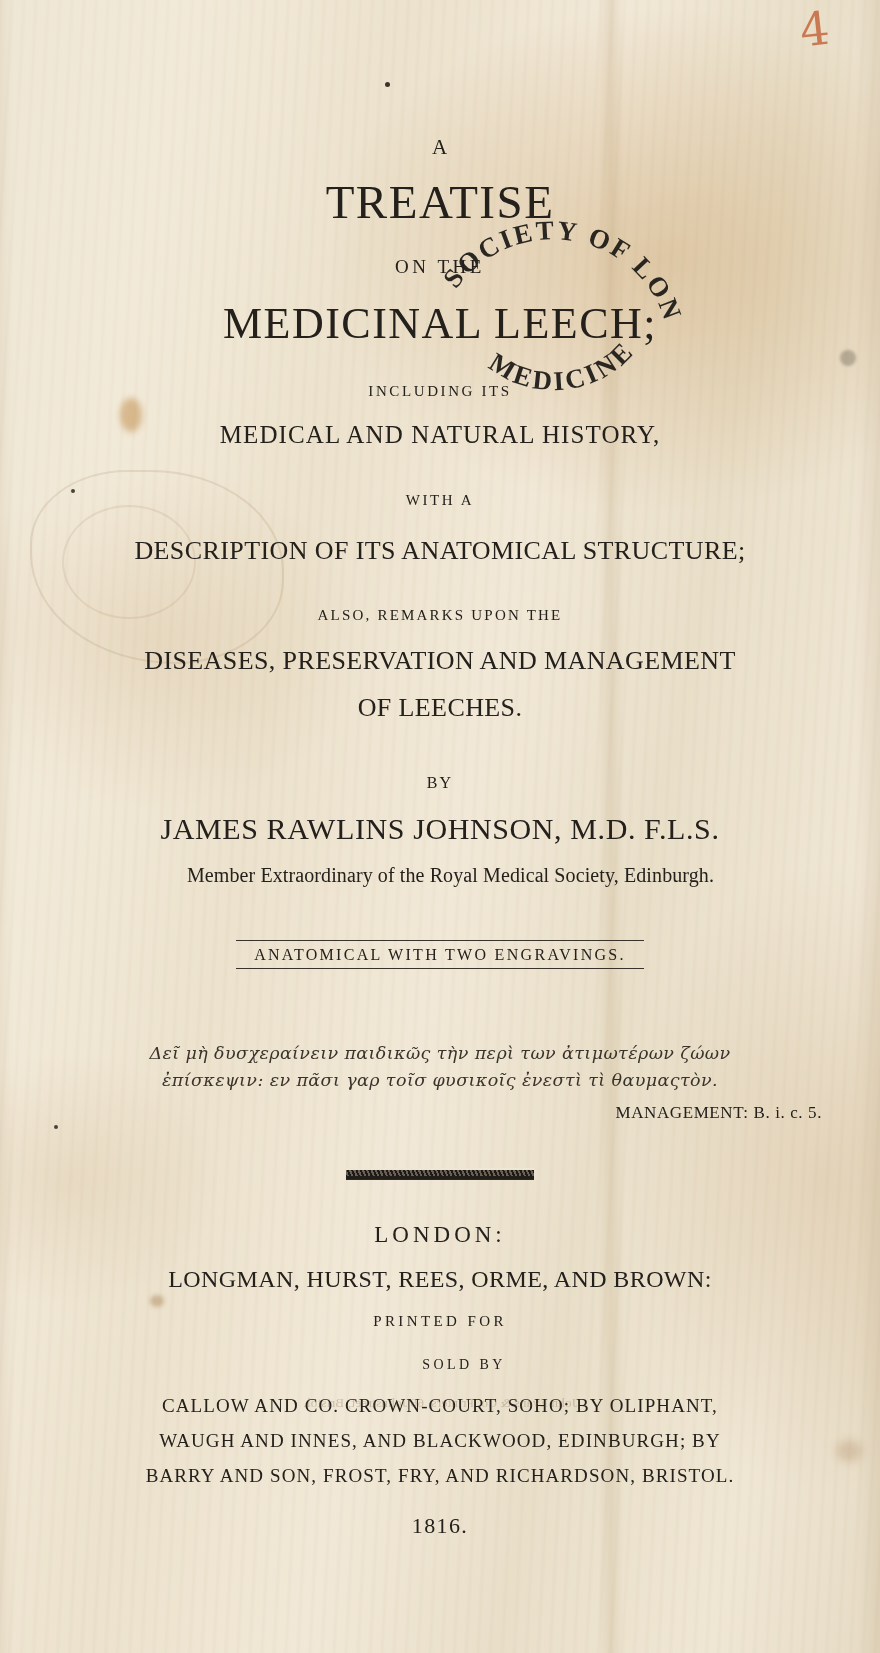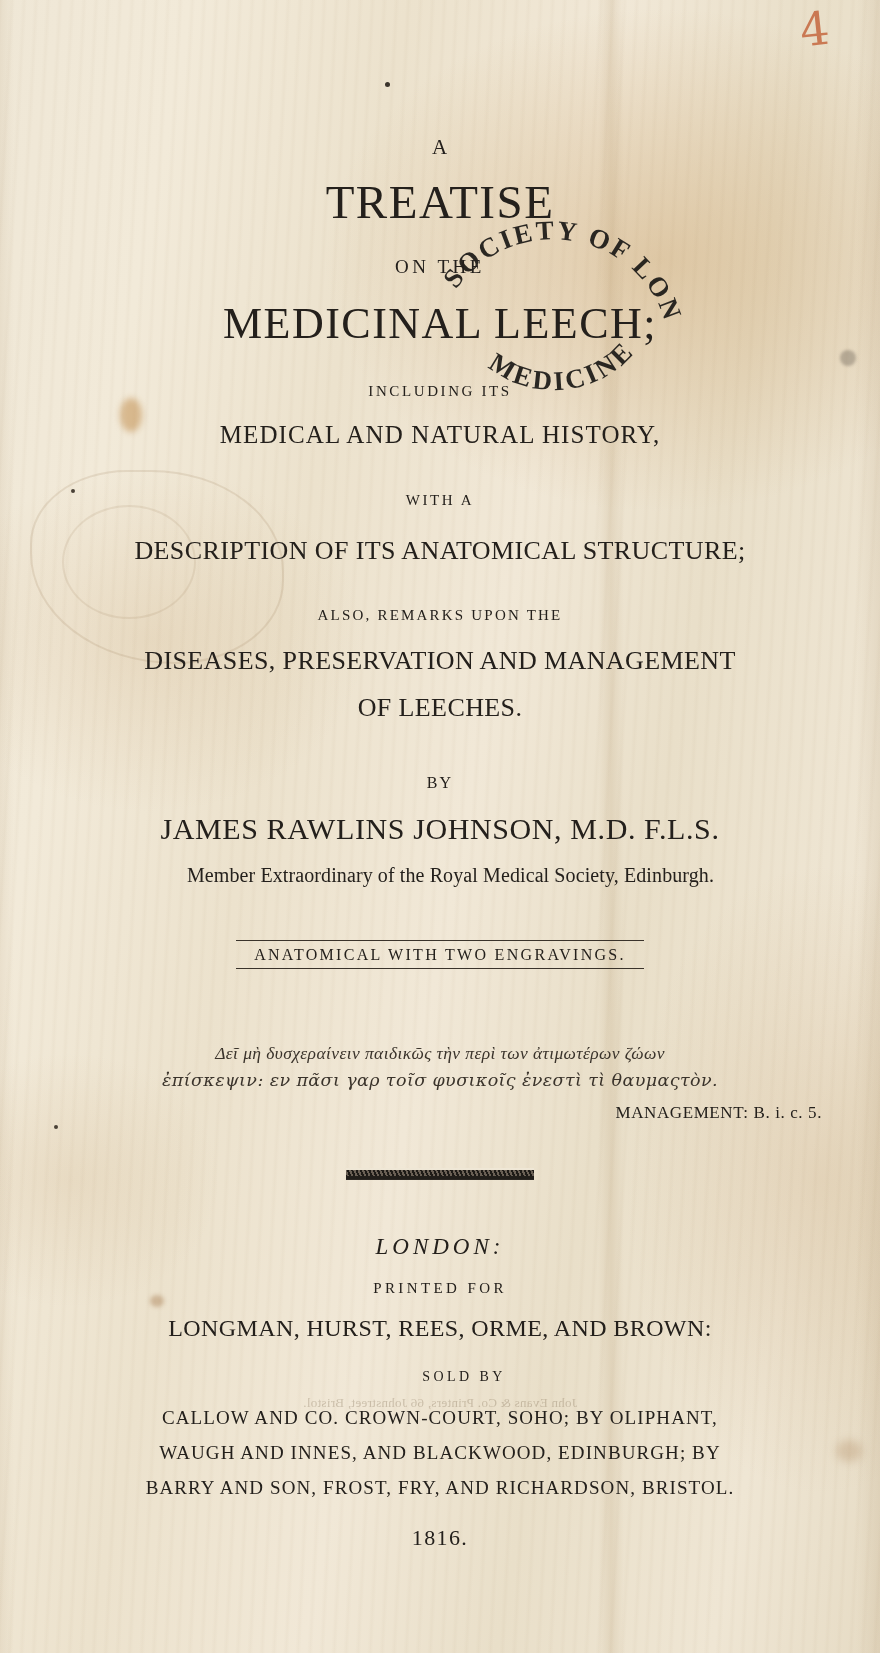--- a/index.html
+++ b/index.html
@@ -292,32 +292,32 @@
     <p class="line byline" style="margin-top:52px;">BY</p>
 
     <p class="line author" style="margin-top:20px;">JAMES RAWLINS JOHNSON, M.D. F.L.S.</p>
 
     <p class="line member" style="margin-top:18px;">Member Extraordinary of the Royal Medical Society, Edinburgh.</p>
 
     <div class="rule-box" style="margin-top:54px;">
       <p class="line illus">ANATOMICAL WITH TWO ENGRAVINGS.</p>
     </div>
 
-    <p class="line greek greek-1" style="margin-top:75px;font-family:Liberation Serif, serif;">Δεῖ μὴ δυσχεραίνειν παιδικῶς τὴν περὶ των ἀτιμωτέρων ζώων</p>
+    <p class="line greek greek-1" style="margin-top:75px;">Δεῖ μὴ δυσχεραίνειν παιδικῶς τὴν περὶ των ἀτιμωτέρων ζώων</p>
     <p class="line greek greek-2" style="margin-top:7px;">ἐπίσκεψιν: εν πᾶσι γαρ τοῖσ φυσικοῖς ἐνεστὶ τὶ θαυμαςτὸν.</p>
 
     <p class="line attrib" style="margin-top:13px;"><span class="smallcaps-name">MANAGEMENT</span><span>: B. i. c. 5.</span></p>
 
     <div class="ornament" style="margin-top:46px;"></div>
 
-    <p class="line london" style="margin-top:54px;font-style:italic;">LONDON:</p>
+    <p class="line london" style="margin-top:42px;">LONDON:</p>
+
+    <p class="line longman" style="margin-top:18px;">LONGMAN, HURST, REES, ORME, AND BROWN:</p>
 
     <p class="line printedfor" style="margin-top:20px;">PRINTED FOR</p>
-
-    <p class="line longman" style="margin-top:18px;">LONGMAN, HURST, REES, ORME, AND BROWN:</p>
 
     <p class="line soldby" style="margin-top:27px;padding-left:48px;">SOLD BY</p>
 
     <p class="line sellers" style="margin-top:22px;">CALLOW AND CO. CROWN-COURT, SOHO; BY OLIPHANT,</p>
     <p class="line sellers" style="margin-top:14px;">WAUGH AND INNES, AND BLACKWOOD, EDINBURGH; BY</p>
     <p class="line sellers" style="margin-top:14px;">BARRY AND SON, FROST, FRY, AND RICHARDSON, BRISTOL.</p>
 
     <p class="line year" style="margin-top:28px;">1816.</p>
   </div>
 

